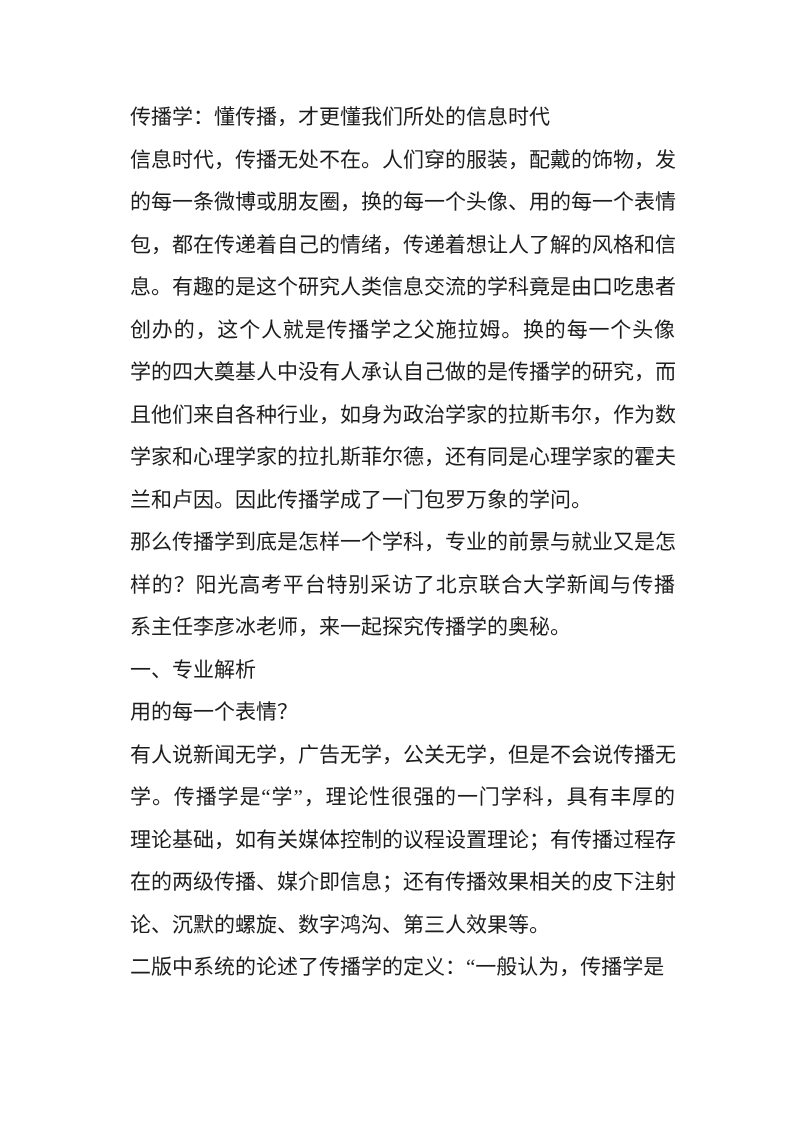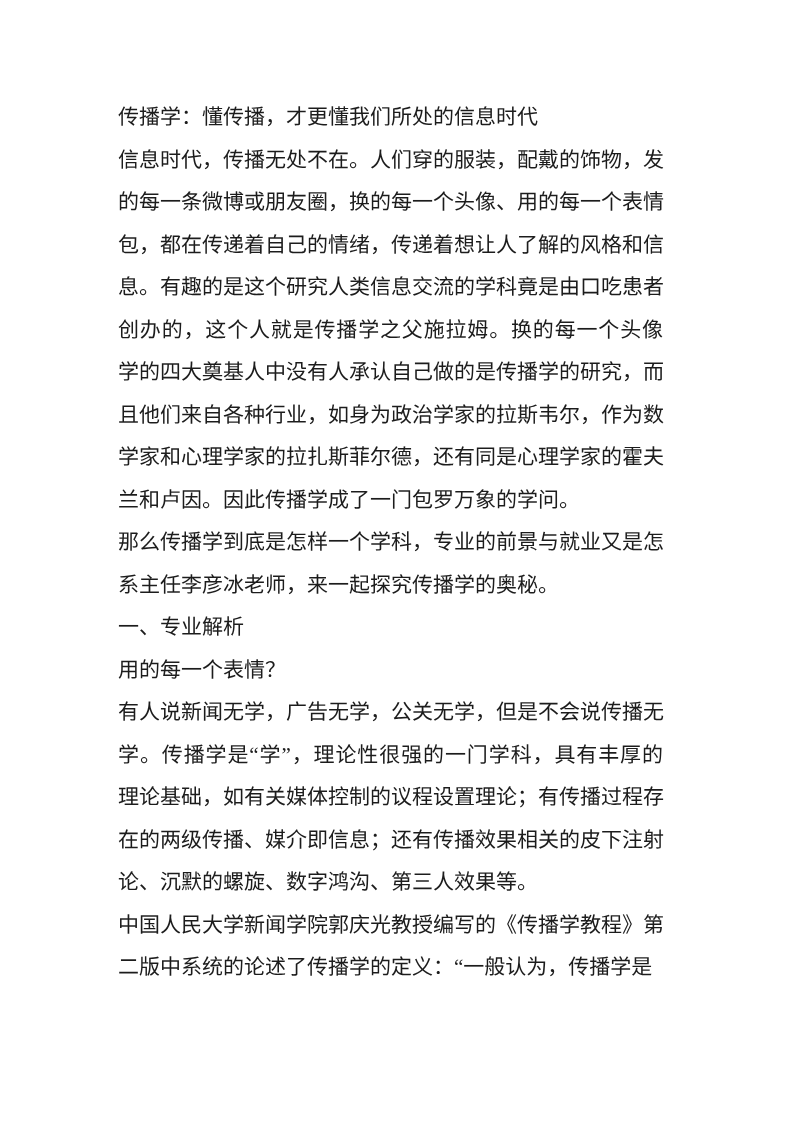--- a/index.html
+++ b/index.html
@@ -10,21 +10,21 @@
   .page {
     position: relative;
     width: 793px;
     height: 1122px;
     background: #ffffff;
     overflow: hidden;
     font-family: "Liberation Serif", "DejaVu Serif", serif;
   }
   .text-block {
     position: absolute;
-    left: 118px;
+    left: 130px;
     top: 96px;
     width: 545px;
     color: #1c1c1c;
     font-size: 21px;
   }
   .line {
     height: 42.5px;
     line-height: 42.5px;
     text-align: justify;
     text-align-last: justify;
@@ -45,24 +45,24 @@
       <div class="line">信息时代，传播无处不在。人们穿的服装，配戴的饰物，发</div>
       <div class="line">的每一条微博或朋友圈，换的每一个头像、用的每一个表情</div>
       <div class="line">包，都在传递着自己的情绪，传递着想让人了解的风格和信</div>
       <div class="line">息。有趣的是这个研究人类信息交流的学科竟是由口吃患者</div>
       <div class="line">创办的，这个人就是传播学之父施拉姆。换的每一个头像</div>
       <div class="line">学的四大奠基人中没有人承认自己做的是传播学的研究，而</div>
       <div class="line">且他们来自各种行业，如身为政治学家的拉斯韦尔，作为数</div>
       <div class="line">学家和心理学家的拉扎斯菲尔德，还有同是心理学家的霍夫</div>
       <div class="line para-last">兰和卢因。因此传播学成了一门包罗万象的学问。</div>
       <div class="line">那么传播学到底是怎样一个学科，专业的前景与就业又是怎</div>
+      <div class="line">样的？阳光高考平台特别采访了北京联合大学新闻与传播</div>
       <div class="line para-last">系主任李彦冰老师，来一起探究传播学的奥秘。</div>
       <div class="line para-last">一、专业解析</div>
       <div class="line para-last">用的每一个表情？</div>
       <div class="line">有人说新闻无学，广告无学，公关无学，但是不会说传播无</div>
       <div class="line">学。传播学是“学”，理论性很强的一门学科，具有丰厚的</div>
       <div class="line">理论基础，如有关媒体控制的议程设置理论；有传播过程存</div>
       <div class="line">在的两级传播、媒介即信息；还有传播效果相关的皮下注射</div>
       <div class="line para-last">论、沉默的螺旋、数字鸿沟、第三人效果等。</div>
-      <div class="line">中国人民大学新闻学院郭庆光教授编写的《传播学教程》第</div>
       <div class="line para-last">二版中系统的论述了传播学的定义：“一般认为，传播学是</div>
     </div>
 </div>
 
 </body></html>

